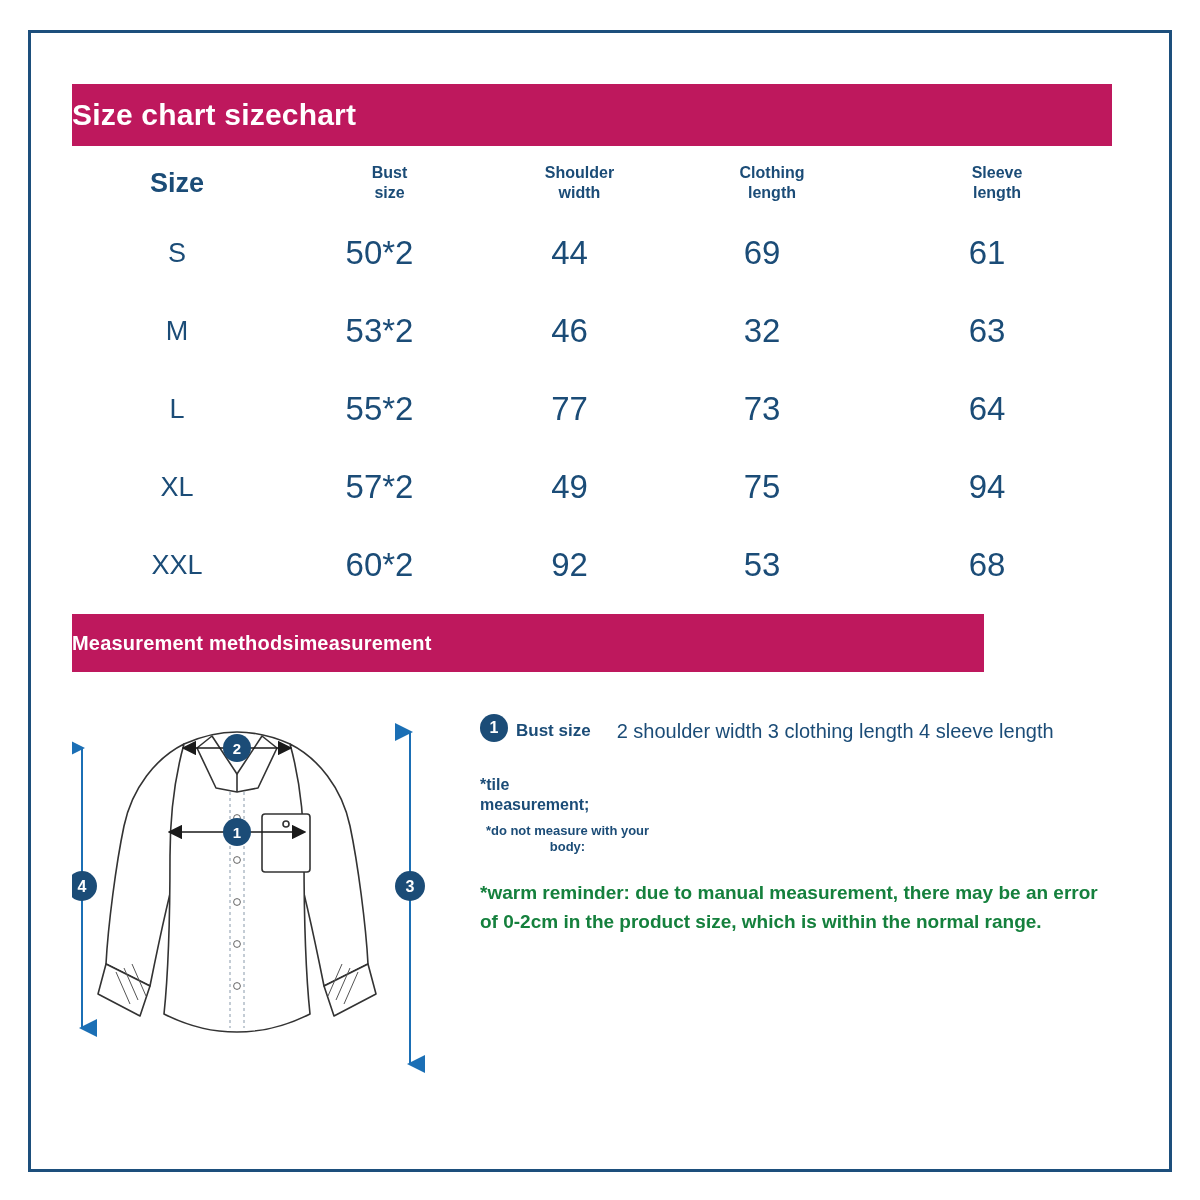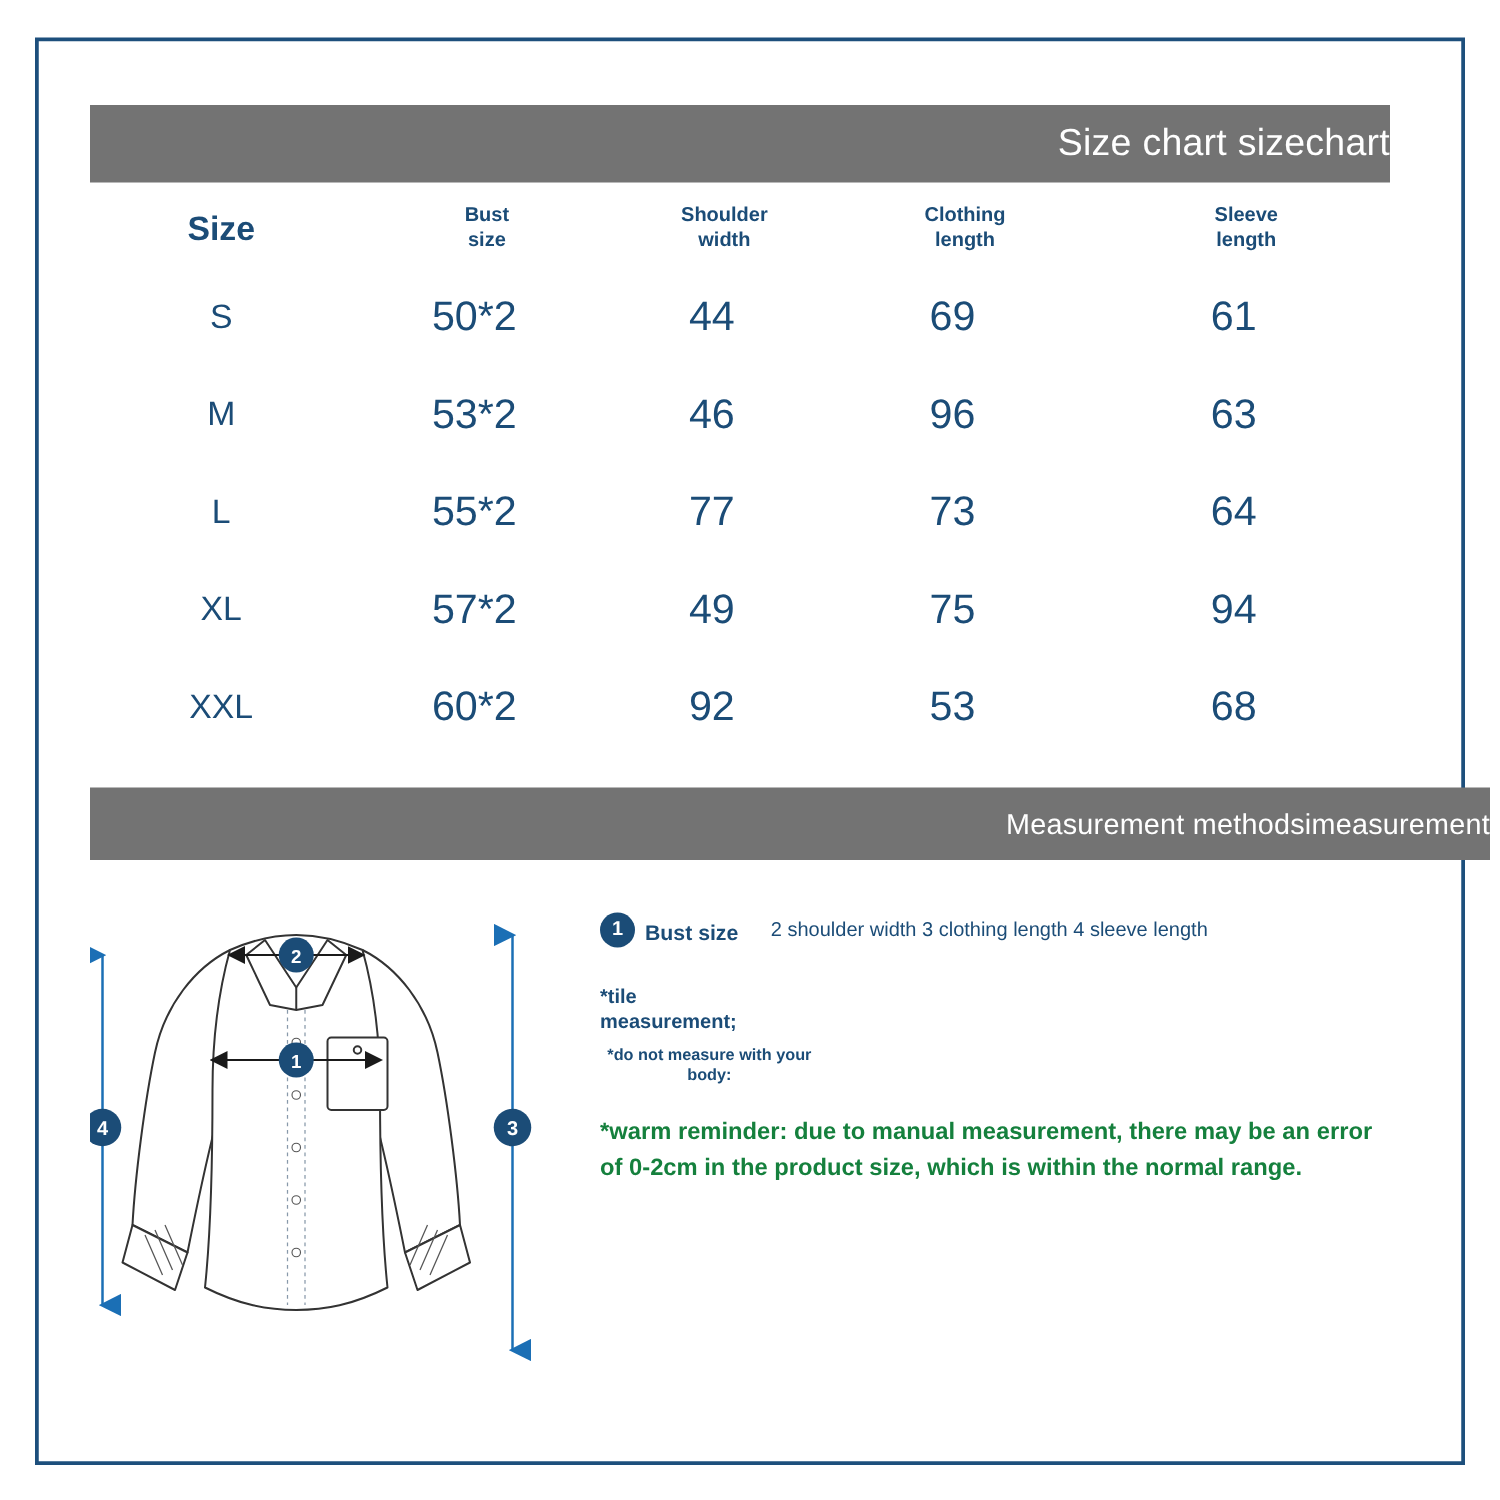--- a/index.html
+++ b/index.html
@@ -33,38 +33,38 @@
   .inner {
     position: absolute;
     left: 72px;
     top: 84px;
     width: 1040px;
     height: 1050px;
   }
 
   
   .banner {
-    background: #737373;
+    background: #be185d;
     color: #ffffff;
-    text-align: right;
-    font-weight: normal;
+    text-align: left;
+    font-weight: bold;
     letter-spacing: 0.2px;
   }
   .banner-top {
     width: 1040px;
     height: 62px;
     line-height: 62px;
     font-size: 30px;
   }
   .banner-mid {
-    width: 1120px;
+    width: 912px;
     height: 58px;
     line-height: 58px;
-    font-size: 23px;
-    margin-top: 26px;
+    font-size: 20px;
+    margin-top: 10px;
   }
 
   
   table.size-table {
     width: 1040px;
     border-collapse: collapse;
     table-layout: fixed;
     margin-top: 6px;
   }
   table.size-table th,
@@ -150,21 +150,21 @@
     flex: 0 0 auto;
   }
   .note-bust {
     font-size: 17px;
     font-weight: bold;
     color: #1b4c77;
     padding-top: 7px;
     flex: 0 0 auto;
   }
   .note-rest {
-    font-size: 16px;
+    font-size: 20px;
     color: #1b4c77;
     line-height: 1.35;
     padding-top: 4px;
     padding-left: 18px;
   }
   .note-tile {
     font-size: 16px;
     font-weight: bold;
     color: #1b4c77;
     margin-top: 30px;
@@ -233,21 +233,21 @@
           <td class="size-label">S</td>
           <td class="val">50*2</td>
           <td class="val">44</td>
           <td class="val">69</td>
           <td class="val">61</td>
         </tr>
         <tr>
           <td class="size-label">M</td>
           <td class="val">53*2</td>
           <td class="val">46</td>
-          <td class="val">96</td>
+          <td class="val">32</td>
           <td class="val">63</td>
         </tr>
         <tr>
           <td class="size-label">L</td>
           <td class="val">55*2</td>
           <td class="val">77</td>
           <td class="val">73</td>
           <td class="val">64</td>
         </tr>
         <tr>

